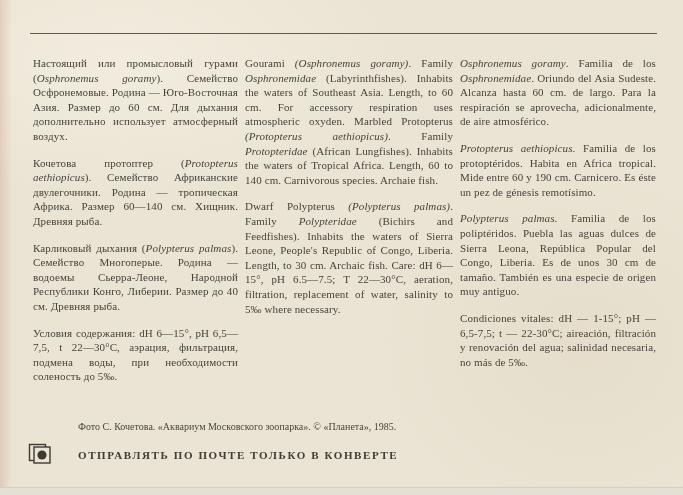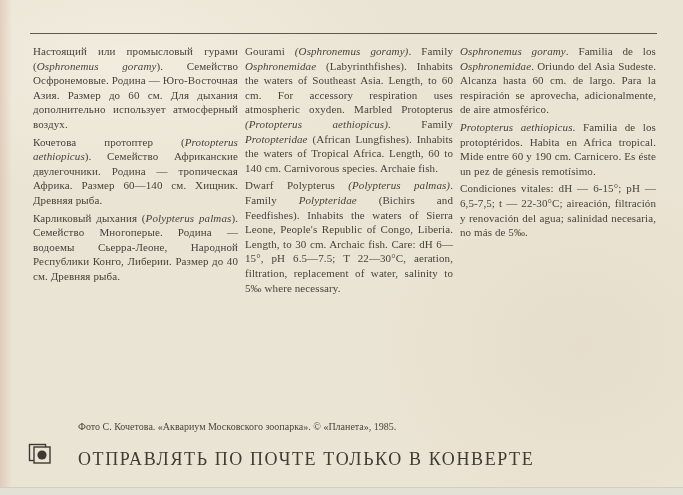--- a/index.html
+++ b/index.html
@@ -37,67 +37,70 @@
     position: absolute; left: 30px; top: 33px; width: 627px; height: 1px;
     background: #5f5a4e;
   }
   .columns {
     position: absolute; left: 33px; top: 44px; width: 624px;
     display: grid;
     grid-template-columns: 205px 208px 196px;
     column-gap: 7px;
   }
   .col p {
-    margin: 0 0 3px 0;
+    margin: 12px 0 3px 0;
     font-size: 11px;
     line-height: 14.6px;
     text-align: justify;
     color: #48433b;
     letter-spacing: 0.1px;
   }
   .col p i { font-style: italic; }
   .footer-credits {
     position: absolute; left: 78px; top: 420px;
     font-size: 10px; line-height: 13.5px;
     color: #4a453d;
   }
   .mail-notice {
     position: absolute; left: 78px; top: 449px;
-    font-size: 18px;
+    font-size: 11px;
     letter-spacing: 1.6px;
     color: #403b33;
     white-space: nowrap;
+    font-weight: bold;
   }
   .publisher-logo {
     position: absolute; left: 28px; top: 443px;
     width: 24px; height: 22px;
   }
 </style>
 </head>
 <body>
 
 <div class="stage">
   <div class="card">
 
     <div class="top-rule"></div>
 
     <div class="columns">
       <div class="col">
           <p><span>Настоящий или промысловый гурами (</span><i>Osphronemus goramy</i><span>). Семейство Осфронемовые. Родина — Юго-Восточная Азия. Размер до 60 см. Для дыхания дополнительно использует атмосферный воздух.</span></p>
           <p><span>Кочетова протоптер (</span><i>Protopterus aethiopicus</i><span>). Семейство Африканские двулегочники. Родина — тропическая Африка. Размер 60—140 см. Хищник. Древняя рыба.</span></p>
           <p><span>Карликовый дыхания (</span><i>Polypterus palmas</i><span>). Семейство Многоперые. Родина — водоемы Сьерра-Леоне, Народной Республики Конго, Либерии. Размер до 40 см. Древняя рыба.</span></p>
+          <p><span>Условия содержания: dH 6—15°, pH 6,5—7,5, t 22—30°C, аэрация, фильтрация, подмена воды, при необходимости соленость до 5‰.</span></p>
         </div>
       <div class="col">
           <p><span>Gourami </span><i>(Osphronemus goramy)</i><span>. Family </span><i>Osphronemidae</i><span> (Labyrinthfishes). Inhabits the waters of Southeast Asia. Length, to 60 cm. For accessory respiration uses atmospheric oxyden. Marbled Protopterus </span><i>(Protopterus aethiopicus)</i><span>. Family </span><i>Protopteridae</i><span> (African Lungfishes). Inhabits the waters of Tropical Africa. Length, 60 to 140 cm. Carnivorous species. Archaie fish.</span></p>
           <p><span>Dwarf Polypterus </span><i>(Polypterus palmas)</i><span>. Family </span><i>Polypteridae</i><span> (Bichirs and Feedfishes). Inhabits the waters of Sierra Leone, People's Republic of Congo, Liberia. Length, to 30 cm. Archaic fish. Care: dH 6—15°, pH 6.5—7.5; T 22—30°C, aeration, filtration, replacement of water, salinity to 5‰ where necessary.</span></p>
         </div>
       <div class="col">
           <p><i>Osphronemus goramy</i><span>. Familia de los </span><i>Osphronemidae</i><span>. Oriundo del Asia Sudeste. Alcanza hasta 60 cm. de largo. Para la respiración se aprovecha, adicionalmente, de aire atmosférico.</span></p>
           <p><i>Protopterus aethiopicus</i><span>. Familia de los protoptéridos. Habita en Africa tropical. Mide entre 60 y 190 cm. Carnicero. Es éste un pez de génesis remotísimo.</span></p>
-          <p><span>Condiciones vitales: dH — 6-15°; pH — 6,5-7,5; t — 22-30°C; aireación, filtración y renovación del agua; salinidad necesaria, no más de 5‰.</span></p>
+          <p><i>Polypterus palmas</i><span>. Familia de los poliptéridos. Puebla las aguas dulces de Sierra Leona, República Popular del Congo, Liberia. Es de unos 30 cm de tamaño. También es una especie de origen muy antiguo.</span></p>
+          <p><span>Condiciones vitales: dH — 1-15°; pH — 6,5-7,5; t — 22-30°C; aireación, filtración y renovación del agua; salinidad necesaria, no más de 5‰.</span></p>
         </div>
     </div>
 
     <svg class="publisher-logo" viewBox="0 0 24 22" xmlns="http://www.w3.org/2000/svg" aria-hidden="true">
       <rect x="1.5" y="1.5" width="16" height="16" fill="none" stroke="#3e3a33" stroke-width="1.4"></rect>
       <rect x="6" y="4" width="16" height="16" fill="#eae4d4" stroke="#3e3a33" stroke-width="1.4"></rect>
       <circle cx="14" cy="12" r="4.6" fill="#3e3a33"></circle>
     </svg>
 
     <div class="footer-credits">

